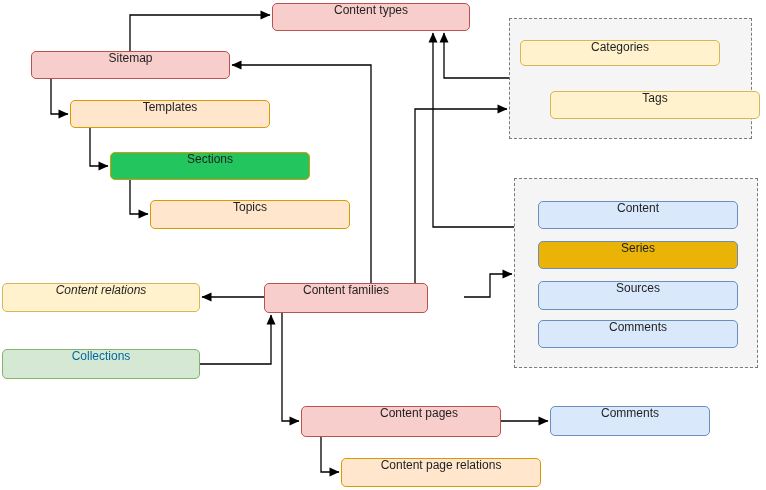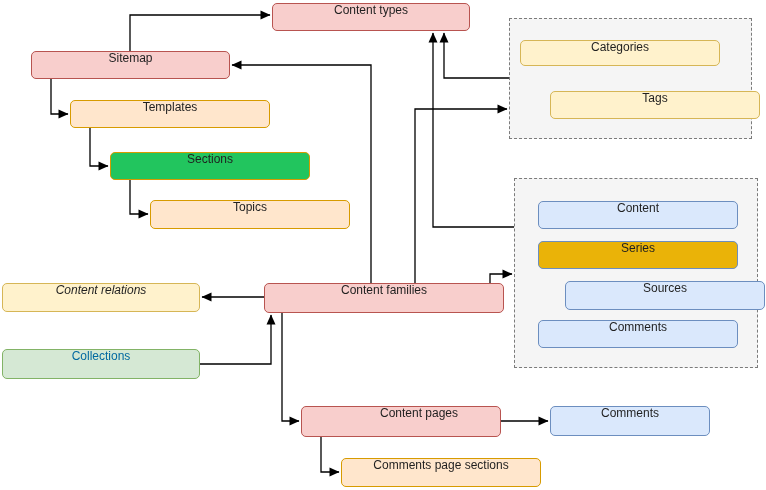--- a/index.html
+++ b/index.html
@@ -93,37 +93,37 @@
     </div>
     <div class="node" style="left: 550px; top: 91px; width: 210px; height: 28px; background: rgb(255, 242, 204); border-color: rgb(214, 182, 86); color: rgb(31, 31, 31);">
       <span>Tags</span>
     </div>
     <div class="node" style="left: 538px; top: 201px; width: 200px; height: 28px; background: rgb(218, 232, 252); border-color: rgb(108, 142, 191); color: rgb(31, 31, 31);">
       <span>Content</span>
     </div>
     <div class="node" style="left: 538px; top: 241px; width: 200px; height: 28px; background: #eab308; border-color: rgb(108, 142, 191); color: rgb(31, 31, 31);">
       <span>Series</span>
     </div>
-    <div class="node" style="left: 538px; top: 281px; width: 200px; height: 29px; background: rgb(218, 232, 252); border-color: rgb(108, 142, 191); color: rgb(31, 31, 31); margin-left: 27px;">
+    <div class="node" style="left: 538px; top: 281px; width: 200px; height: 29px; background: rgb(218, 232, 252); border-color: rgb(108, 142, 191); color: rgb(31, 31, 31);">
       <span>Sources</span>
     </div>
     <div class="node" style="left: 538px; top: 320px; width: 200px; height: 28px; background: rgb(218, 232, 252); border-color: rgb(108, 142, 191); color: rgb(31, 31, 31);">
       <span>Comments</span>
     </div>
     <div class="node" style="left: 2px; top: 283px; width: 198px; height: 29px; background: rgb(255, 242, 204); border-color: rgb(214, 182, 86); color: rgb(31, 31, 31); font-style: italic;">
       <span>Content relations</span>
     </div>
-    <div class="node" style="left: 264px; top: 283px; width: 240px; height: 30px; background: rgb(248, 206, 204); border-color: rgb(184, 84, 80); color: rgb(31, 31, 31);">
+    <div class="node" style="left: 264px; top: 283px; width: 164px; height: 30px; background: rgb(248, 206, 204); border-color: rgb(184, 84, 80); color: rgb(31, 31, 31);">
       <span>Content families</span>
     </div>
     <div class="node" style="left: 2px; top: 349px; width: 198px; height: 30px; background: rgb(213, 232, 212); border-color: rgb(130, 179, 102); color: #0369a1;">
       <span>Collections</span>
     </div>
     <div class="node" style="left: 301px; top: 406px; width: 200px; height: 31px; background: rgb(248, 206, 204); border-color: rgb(184, 84, 80); color: rgb(31, 31, 31); padding-left: 36px;">
       <span>Content pages</span>
     </div>
     <div class="node" style="left: 550px; top: 406px; width: 160px; height: 30px; background: rgb(218, 232, 252); border-color: rgb(108, 142, 191); color: rgb(31, 31, 31);">
       <span>Comments</span>
     </div>
     <div class="node" style="left: 341px; top: 458px; width: 200px; height: 29px; background: rgb(255, 230, 204); border-color: rgb(215, 155, 0); color: rgb(31, 31, 31);">
-      <span>Comments page sections</span>
+      <span>Content page relations</span>
     </div>
   </div>
 
 </body></html>

